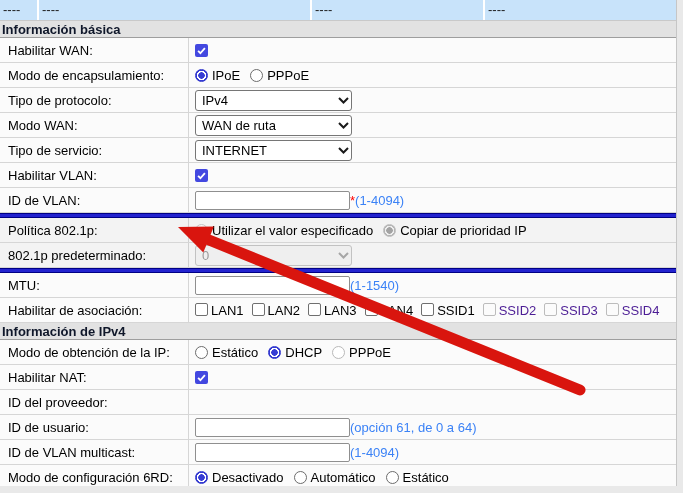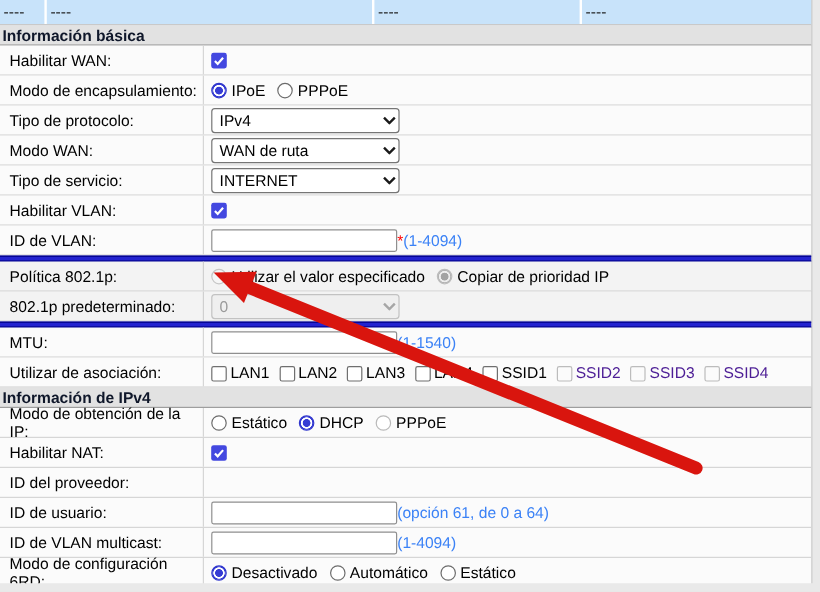--- a/index.html
+++ b/index.html
@@ -17,21 +17,21 @@
   .top-cell.c1 { width:39px; }
   .top-cell.c2 { width:273px; }
   .top-cell.c3 { width:173px; }
   .top-cell.c4 { flex:1; border-right:none; }
 
   
   .sec { height:17px; background:#e2e2e2; border-bottom:1px solid #9e9e9e; font-weight:700; padding:1px 0 0 2px; color:#0f172a; }
 
   
   .row { display:flex; align-items:stretch; height:25px; border-bottom:1px solid #d6d6d6; background:#fbfbfb; }
-  .row .lbl { width:170px; display:flex; align-items:center; padding-left:8px; border-right:1px solid #d6d6d6; }
+  .row .lbl { width:189px; display:flex; align-items:center; padding-left:8px; border-right:1px solid #d6d6d6; }
   .row .val { flex:1; display:flex; align-items:center; padding-left:6px; }
   .band { background:#f3f3f3; }
   .band .lbl { border-right-color:#d0d0d0; }
 
   
   .bluebar { height:5px; background:#2323cf; border-top:1px solid #000085; border-bottom:1px solid #000085; }
 
   
   .bottom-strip { position:absolute; left:0; right:0; top:486px; height:7px; background:#e9e9e9; }
 
@@ -56,21 +56,21 @@
   .radio.off { border:1px solid #6c6c6c; background:#fff; }
   .radio.off.dim { border-color:#b9b9b9; }
   .radio.off.dis { border-color:#c6c6c6; background:#f6f6f6; }
   .radio.on { border:1px solid #2f35cc;
     background:radial-gradient(circle, #363cd4 0, #363cd4 3px, #ffffff 3.5px, #ffffff 4.5px, #363cd4 5px); }
   .radio.on.dis { border:1px solid #bdbdbd;
     background:radial-gradient(circle, #a3a3a3 0, #a3a3a3 3px, #ededed 3.5px, #ededed 4.5px, #b3b3b3 5px); }
 
   .opt { display:inline-flex; align-items:center; gap:4px; margin-right:10px; }
   .opt .ol { white-space:nowrap; }
-  .chk-opt { display:inline-flex; align-items:flex-end; gap:3px; margin-right:8px; }
+  .chk-opt { display:inline-flex; align-items:flex-start; gap:3px; margin-right:8px; }
   .chk-opt .ol.dis { color:#4c1d95; }
 
   .hint { color:#3b82f6; white-space:nowrap; margin-left:0; }
   .req { color:#ff0000; }
 
   .arrow-overlay { position:absolute; top:0; left:0; pointer-events:none; z-index:6; }
 </style>
 </head>
 <body>
 
@@ -206,21 +206,21 @@
 
   <div class="row">
     <div class="lbl">MTU:</div>
     <div class="val">
       <input class="txt" type="text" style="">
       <span class="hint">(1-1540)</span>
     </div>
   </div>
 
   <div class="row">
-    <div class="lbl">Utilizar de asociación:</div>
+    <div class="lbl">Habilitar de asociación:</div>
     <div class="val">
       <span class="chk-opt">
           <span class="cbx un"></span>
           <span class="ol">LAN1</span>
         </span>
       <span class="chk-opt">
           <span class="cbx un"></span>
           <span class="ol">LAN2</span>
         </span>
       <span class="chk-opt">

